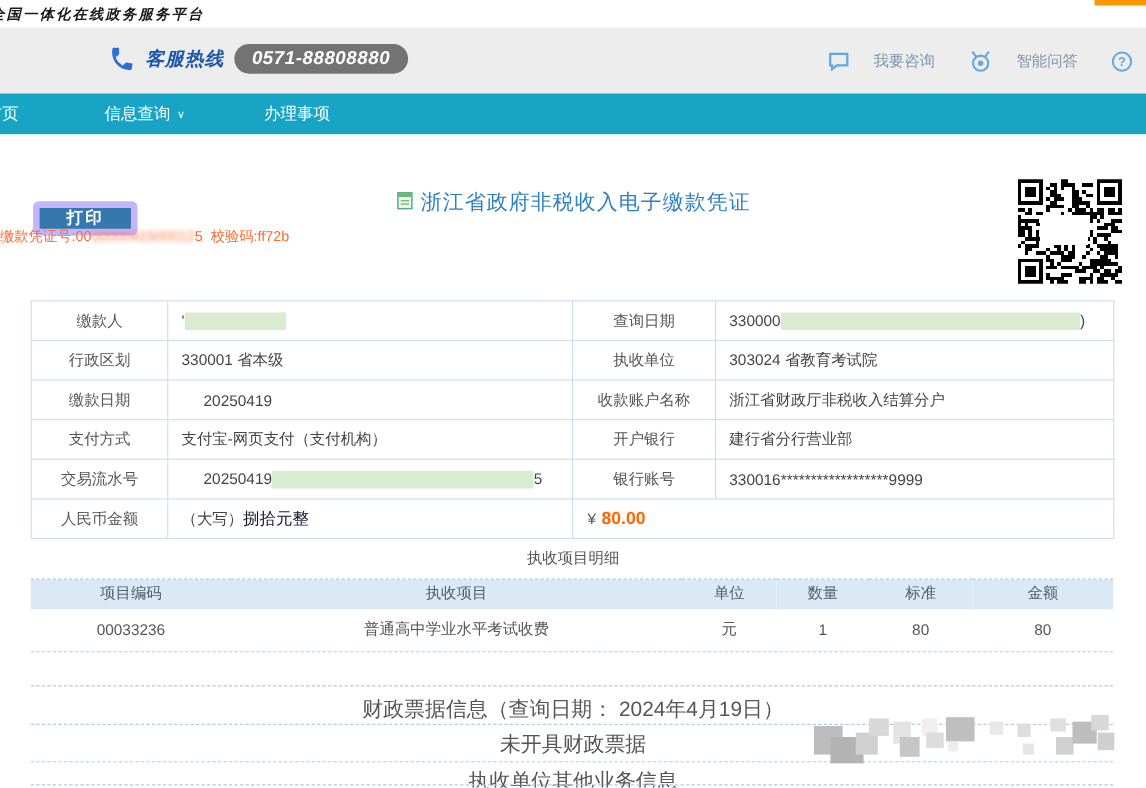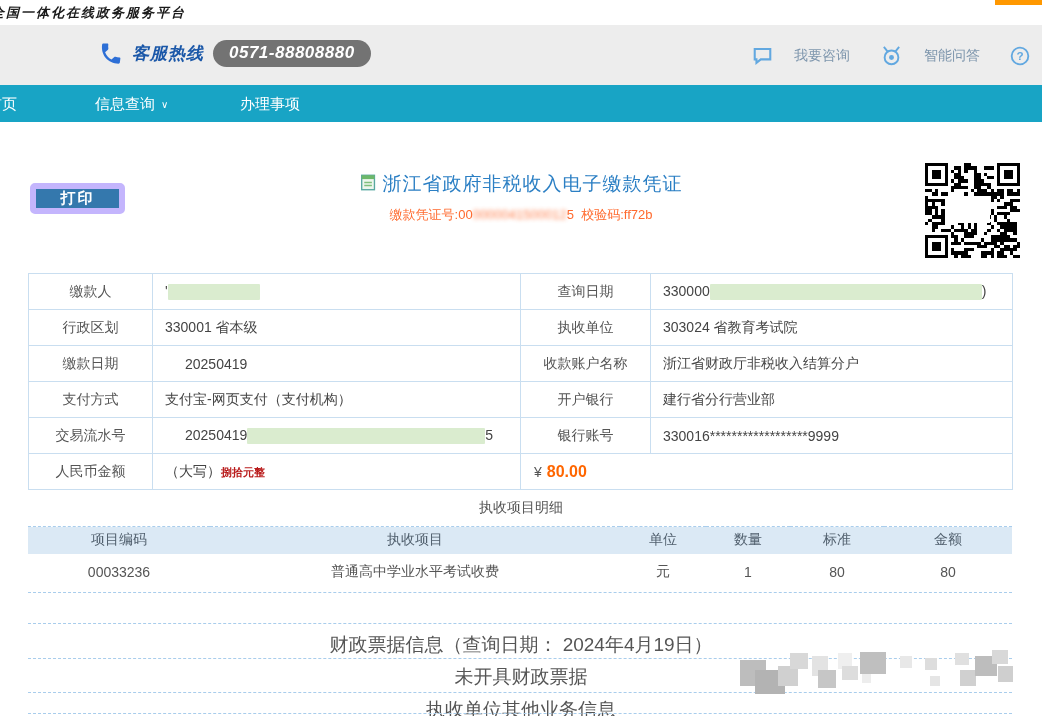--- a/index.html
+++ b/index.html
@@ -43,33 +43,33 @@
   
   .print-btn {
     position:absolute; left:30px; top:183px; width:95px; height:31px;
     background:#3478ad; border:6px solid #c4b5fd; border-radius:5px;
     color:#fff; font-size:15px; font-weight:bold; letter-spacing:2px;
     display:flex; align-items:center; justify-content:center; cursor:pointer;
   }
   .title-row { position:absolute; left:0; top:171px; width:100%; text-align:center; }
   .title-row .ttl { font-size:19px; color:#2b7fc4; letter-spacing:1px; vertical-align:middle; }
   .title-row svg { vertical-align:-3px; margin-right:6px; }
-  .voucher-line { position:absolute; left:0; top:206px; width:100%; text-align:center; font-size:13px; color:#ff6a2e; }
+  .voucher-line { position:absolute; left:0; top:206px; width:100%; font-size:13px; color:#ff6a2e; }
   .blurred { filter:blur(2px); opacity:.85; }
   .qr-box { position:absolute; left:925px; top:163px; width:95px; height:95px; }
 
   
   table { border-collapse:collapse; table-layout:fixed; }
   .info-table { position:absolute; left:28px; top:273px; width:984px; border:1px solid #b9d4ec; }
   .info-table td { border:1px solid #c9def0; height:36px; font-size:14px; overflow:hidden; white-space:nowrap; }
   .info-table td.lbl { text-align:center; color:#555; }
   .info-table td.val { padding-left:12px; color:#444; }
   .info-table td.val.indent { padding-left:32px; }
   .redact-green { display:inline-block; background:#daeccf; height:16px; vertical-align:middle; border-radius:1px; }
-  .cny-words { color:#b91c1c; font-weight:bold; font-size:11px; }
+  .cny-words { color:#0f172a; font-weight:normal; font-size:15px; }
   .amount-cell { padding-left:13px; font-size:15px; color:#555; }
   .amount-cell b { color:#ff6600; font-size:16px; margin-left:5px; }
 
   
   .section-title { position:absolute; left:0; top:499px; width:100%; text-align:center; font-size:14px; color:#555; }
   .detail-table { position:absolute; left:28px; top:526px; width:984px; }
   .detail-table th {
     background:#dbe9f5; height:27px; font-weight:normal; font-size:14px; color:#51606e;
     border-top:1px dashed #a9cdec;
   }

